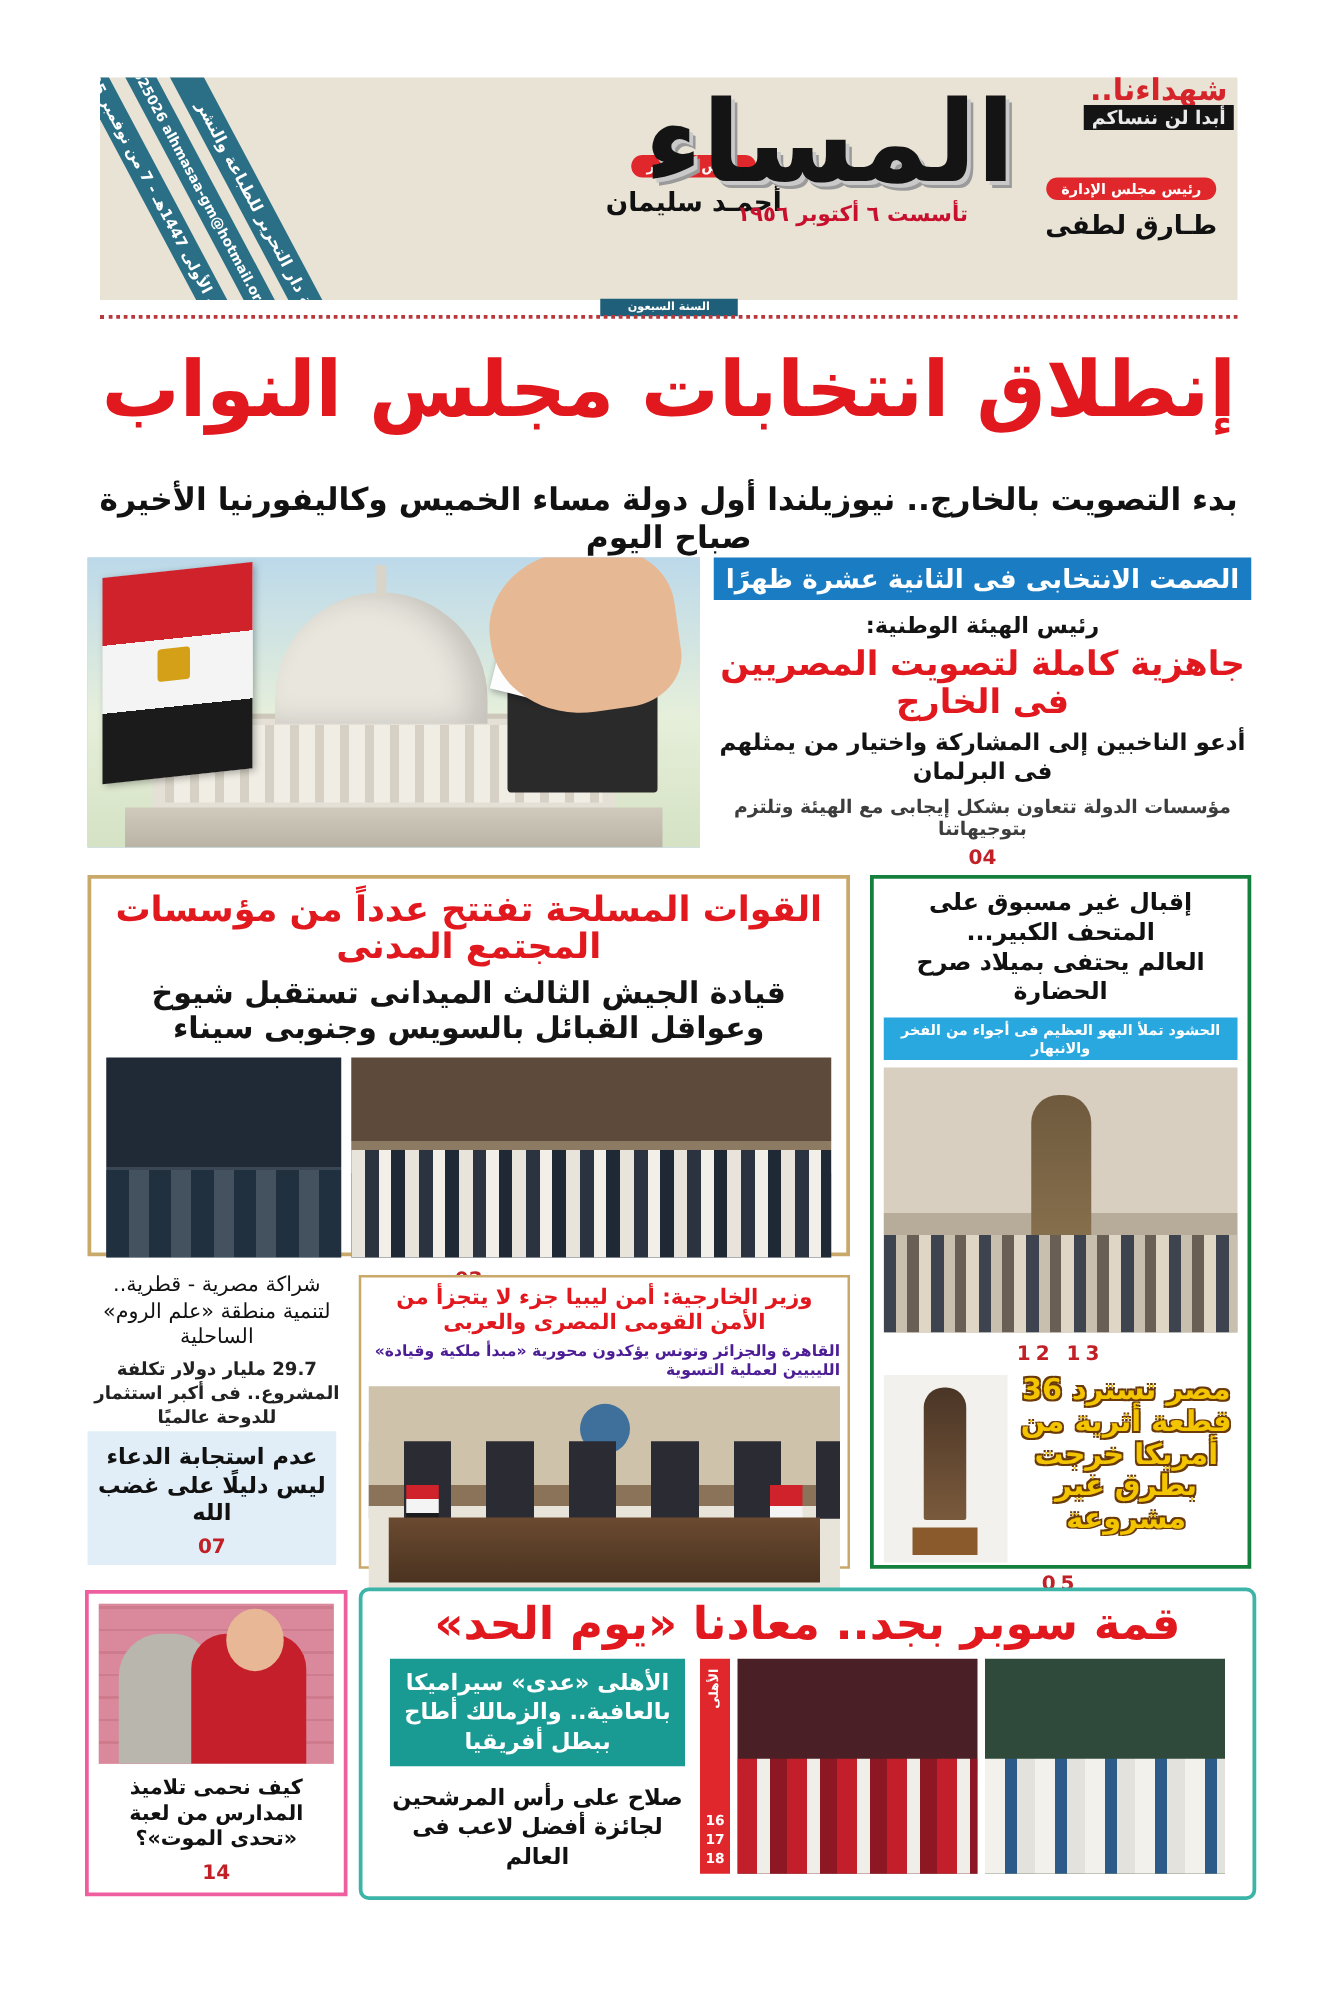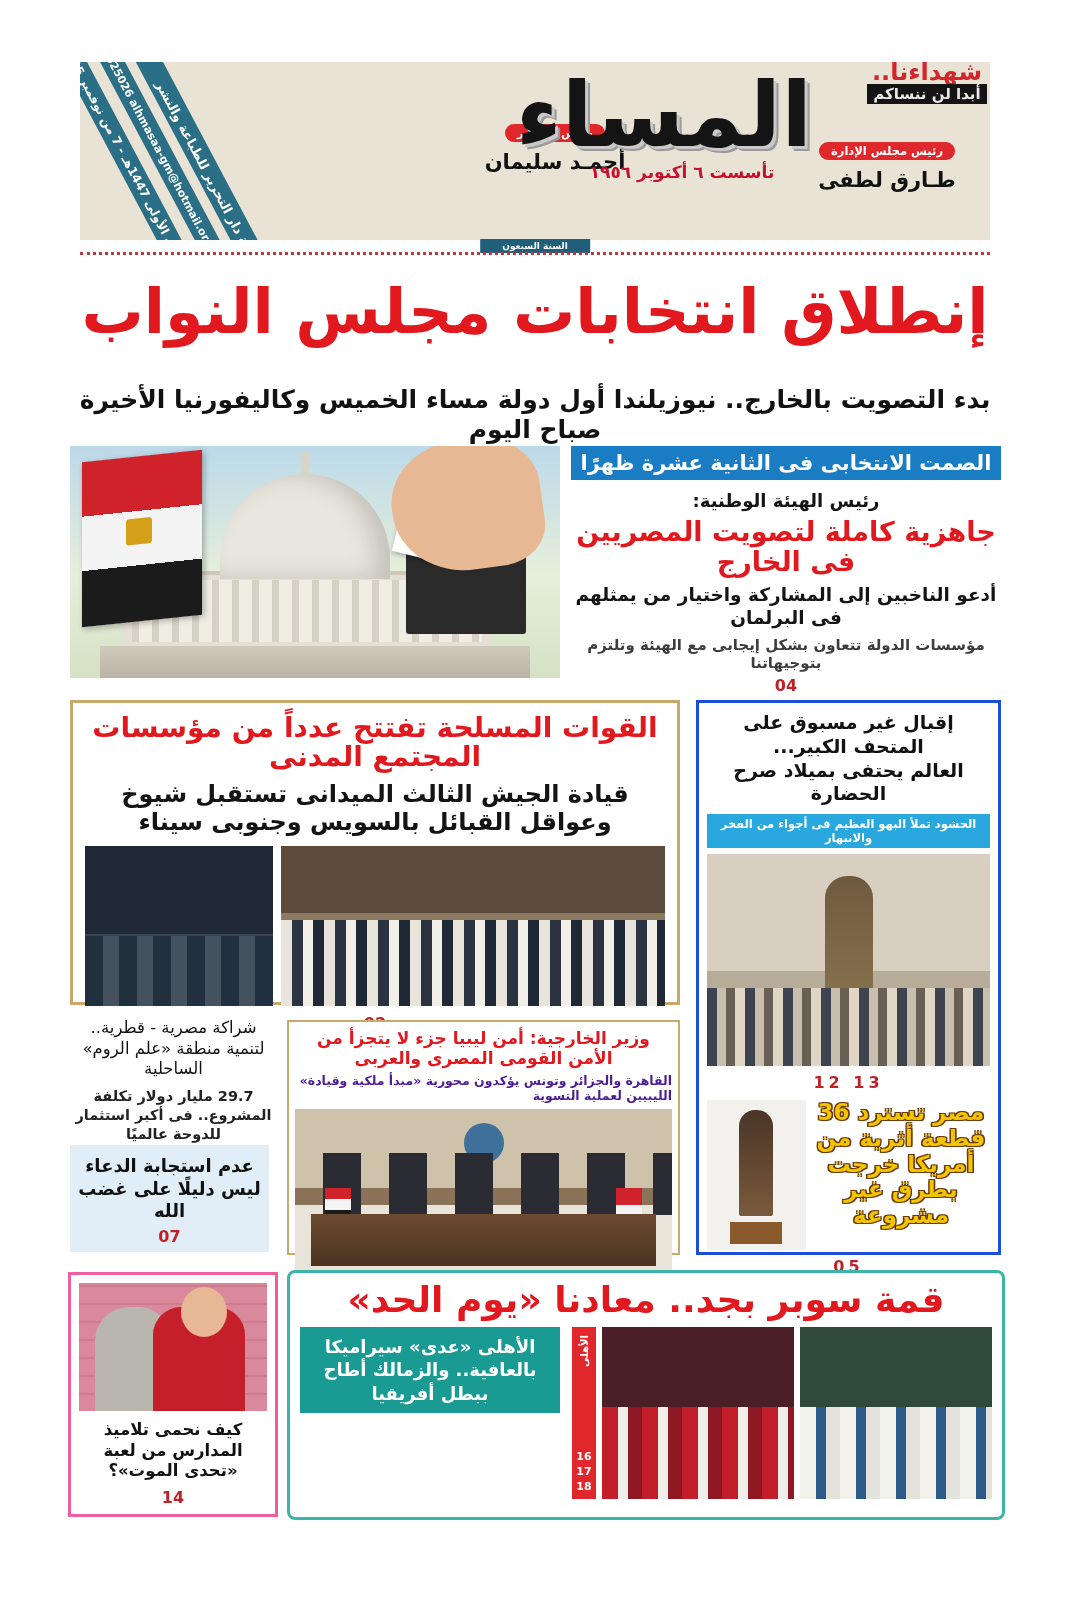--- a/index.html
+++ b/index.html
@@ -43,21 +43,21 @@
 
   .logo-block { position:absolute; right:178px; top:10px; width:260px; text-align:center; }
   .logo-ar {
     font-size:90px; font-weight:bold; color:#141414; line-height:0.95;
     letter-spacing:-2px;
     text-shadow: 3px 3px 0 #c9c9c9, 5px 5px 0 #9a9a9a;
     font-family:"DejaVu Sans","Liberation Sans",sans-serif;
   }
   .founded { font-size:17px; font-weight:bold; color:#c8102e; margin-top:4px; }
 
-  .chair-block { position:absolute; right:18px; top:78px; width:170px; text-align:center; }
+  .chair-block { position:absolute; right:0; top:78px; width:170px; text-align:center; }
 
   .martyr { position:absolute; right:-12px; top:-2px; width:150px; text-align:center; }
   .martyr .m1 { font-size:24px; font-weight:bold; color:#d6242b; line-height:1; letter-spacing:-1px;}
   .martyr .m2 {
     background:#141414; color:#e9e9e9; font-size:15px; font-weight:bold;
     padding:1px 6px; display:inline-block; margin-top:-2px;
   }
 
   .year-tab {
     position:absolute; left:50%; transform:translateX(-50%); bottom:-13px;
@@ -155,21 +155,21 @@
   .ppl { position:absolute; bottom:0; left:0; right:0; height:86px;
     background:repeating-linear-gradient(90deg,
       #e8e4dc 0 11px, #2b3340 11px 22px, #f2efe8 22px 32px, #1f2835 32px 43px); }
   .ppl2 { position:absolute; bottom:0; left:0; right:0; height:70px;
     background:repeating-linear-gradient(90deg,#20303f 0 18px,#44525f 18px 34px); }
   .af-pg { text-align:center; font-size:16px; font-weight:bold; color:#c02026; margin-top:8px; }
 
   
   .mus {
     position:absolute; right:70px; top:700px; width:305px; height:555px;
-    border:3px solid #1d4ed8; background:#fff; padding:8px;
+    border:3px solid #15803d; background:#fff; padding:8px;
   }
   .mus-head { text-align:center; font-weight:bold; font-size:19px; color:#111; line-height:1.25; }
   .mus-band { background:#29a8df; color:#fff; font-size:11.5px; font-weight:bold;
     text-align:center; padding:3px 2px; margin-top:8px; }
   .mus-img { height:212px; margin-top:6px;
     background:linear-gradient(180deg,#d8cfc0 0 55%,#b7ab99 55% 100%); position:relative; overflow:hidden;}
   .statue { position:absolute; left:50%; top:22px; transform:translateX(-50%);
     width:48px; height:140px; background:linear-gradient(180deg,#6f5a3e,#8a7450); border-radius:22px 22px 4px 4px;}
   .crowd { position:absolute; bottom:0; left:0; right:0; height:78px;
     background:repeating-linear-gradient(90deg,#3d4450 0 10px,#c8bfae 10px 19px,#6a5f54 19px 28px,#e0d6c6 28px 38px); }
@@ -231,21 +231,21 @@
     background:#e8b795; border-radius:50%; }
   .pink-hijab { position:absolute; left:16px; bottom:0; width:74px; height:104px;
     background:#b9b6ae; border-radius:34px 30px 0 0; }
   .pink-t { text-align:center; font-size:16.5px; font-weight:bold; color:#111;
     margin-top:9px; line-height:1.25; }
   .pink-pg { text-align:center; font-size:16px; font-weight:bold; color:#c02026; margin-top:6px; }
 
   
   .sp {
     position:absolute; left:287px; top:1270px; width:718px; height:250px;
-    border:3px solid #3cb4a8; border-radius:8px; background:#fff; padding:8px 10px;
+    border:3px solid #3cb4a8; border-radius:8px; background:#fff; padding:8px 22px;
   }
   .sp-head { text-align:center; color:#e2181f; font-weight:bold; font-size:36px; line-height:1.05; }
   .sp-body { display:flex; gap:8px; margin-top:8px; height:172px; }
   .sp-left { width:420px; display:flex; gap:6px; position:relative; }
   .sp-strip { width:24px; background:#e0272c; color:#fff; position:relative; }
   .sp-strip .vt {
     position:absolute; top:8px; left:50%; transform:translateX(-50%) rotate(180deg);
     writing-mode:vertical-rl; font-size:10px; font-weight:bold; white-space:nowrap;
   }
   .sp-strip .nums { position:absolute; bottom:4px; left:0; right:0; text-align:center;
@@ -406,17 +406,18 @@
         <div class="sp-img-a">
           <div class="players"></div>
         </div>
         <div class="sp-strip">
           <div class="vt">الأهلى</div>
           <div class="nums">16<br>17<br>18</div>
         </div>
       </div>
       <div class="sp-right">
         <div class="sp-band">الأهلى «عدى» سيراميكا بالعافية.. والزمالك أطاح ببطل أفريقيا</div>
+        <div class="sp-t2">صلاح على رأس المرشحين لجائزة أفضل لاعب فى العالم</div>
       </div>
     </div>
   </div>
 
 </div>
 
 </body></html>

